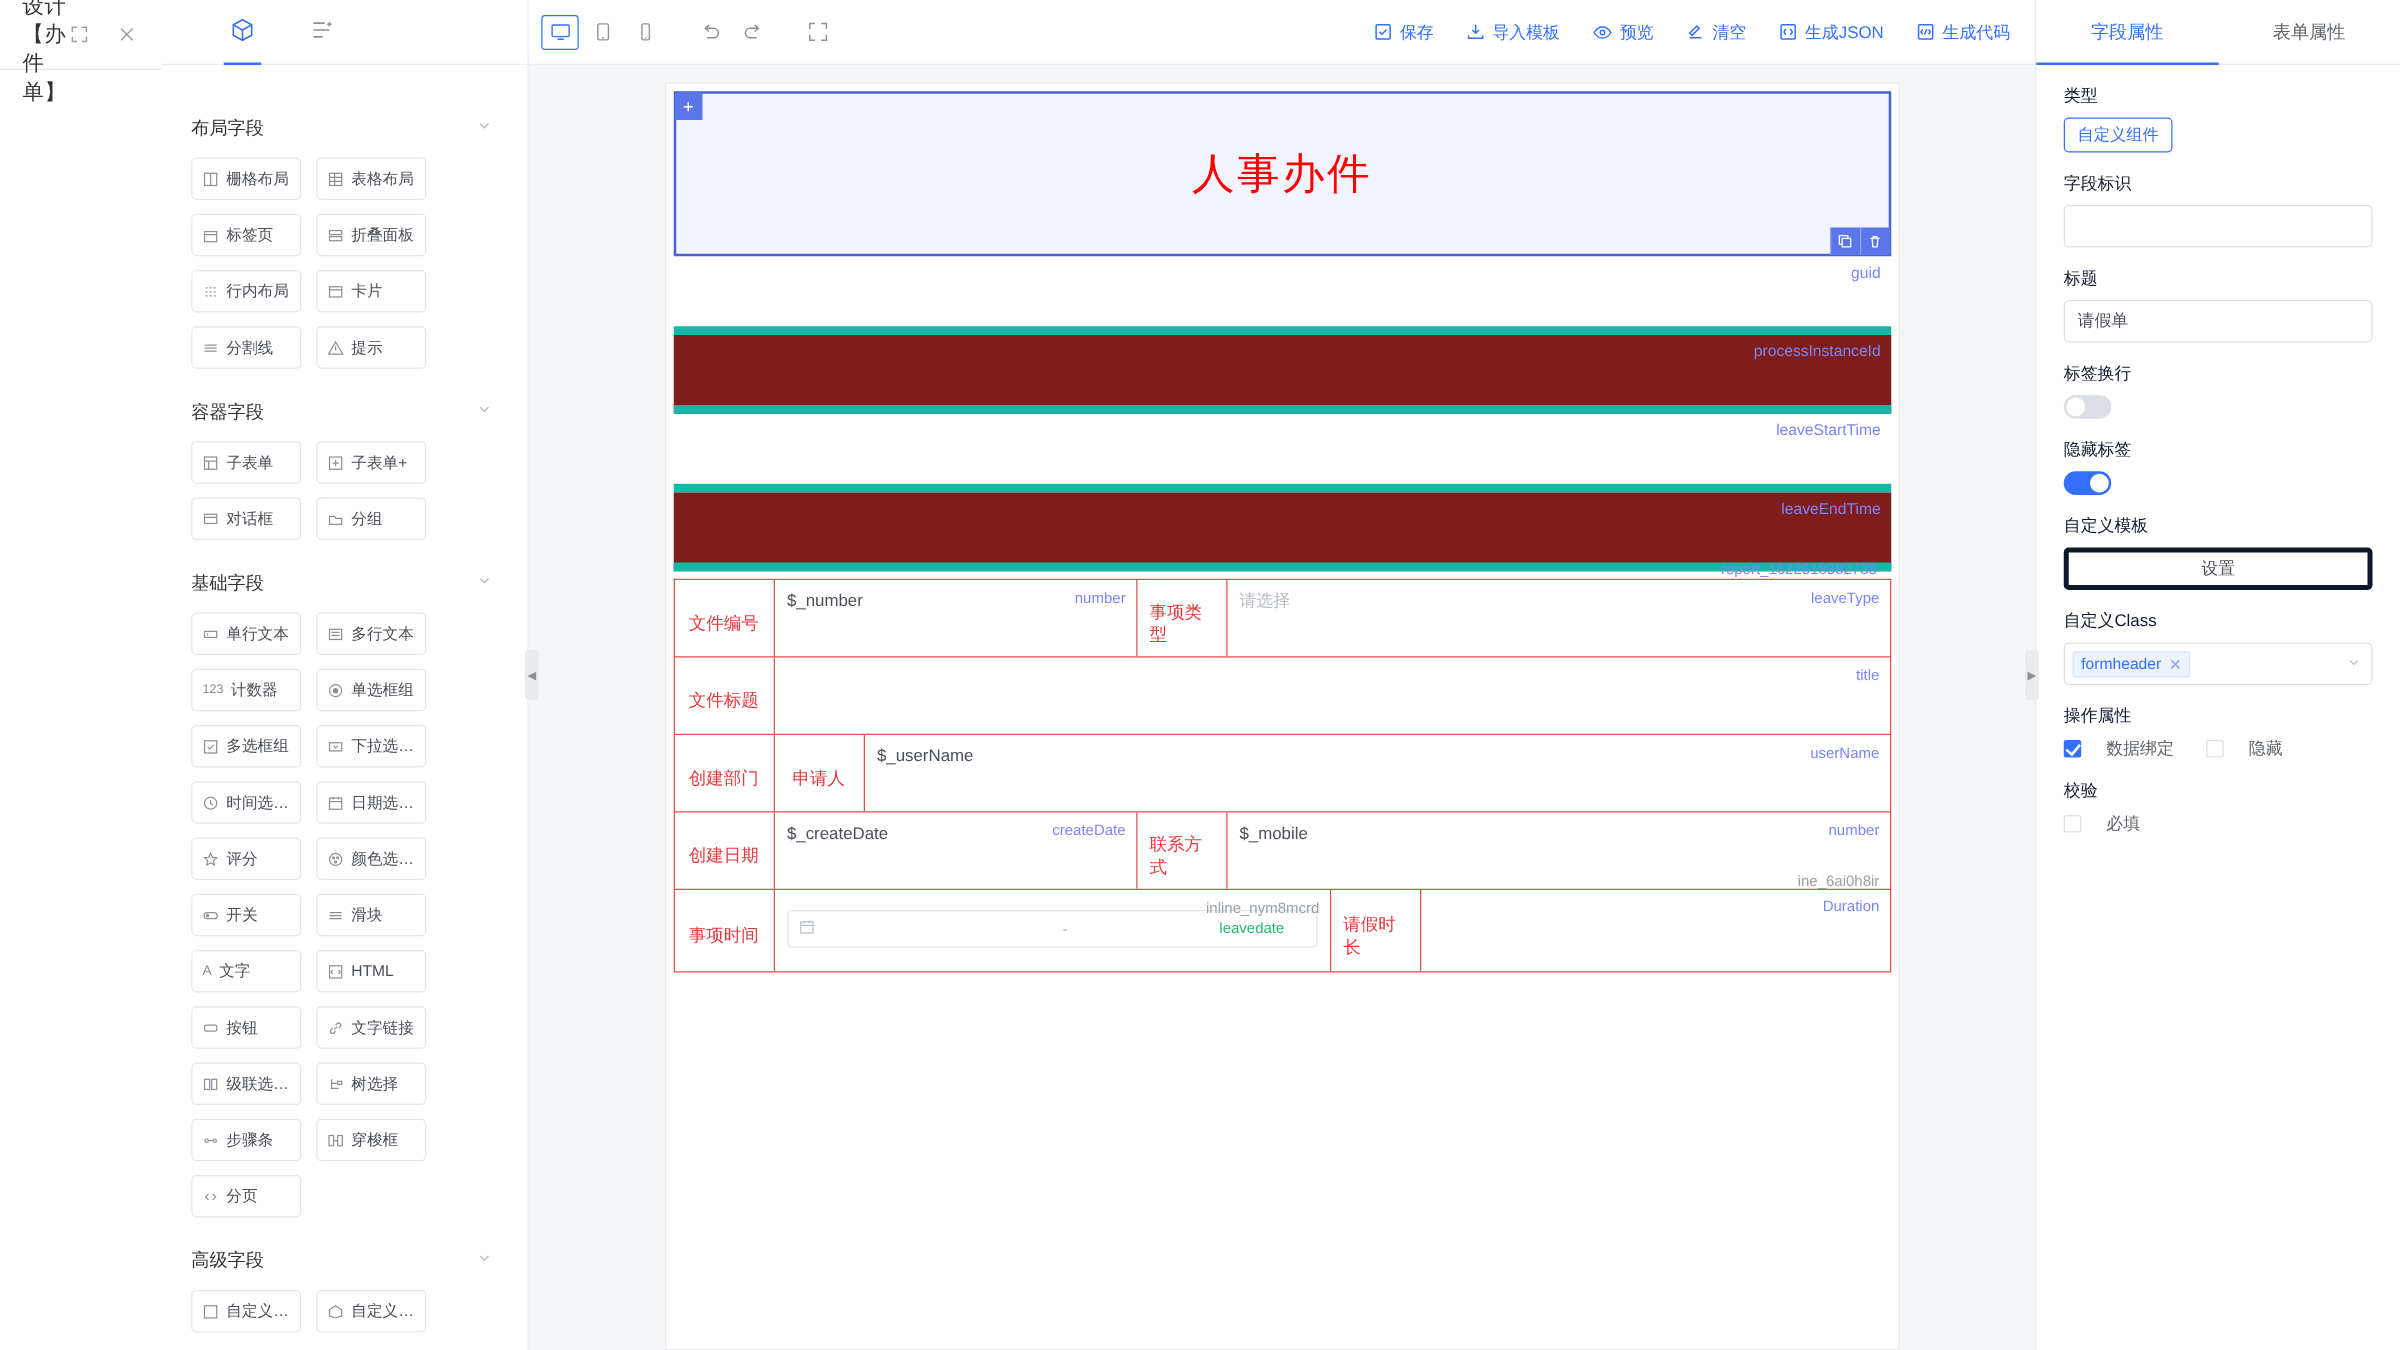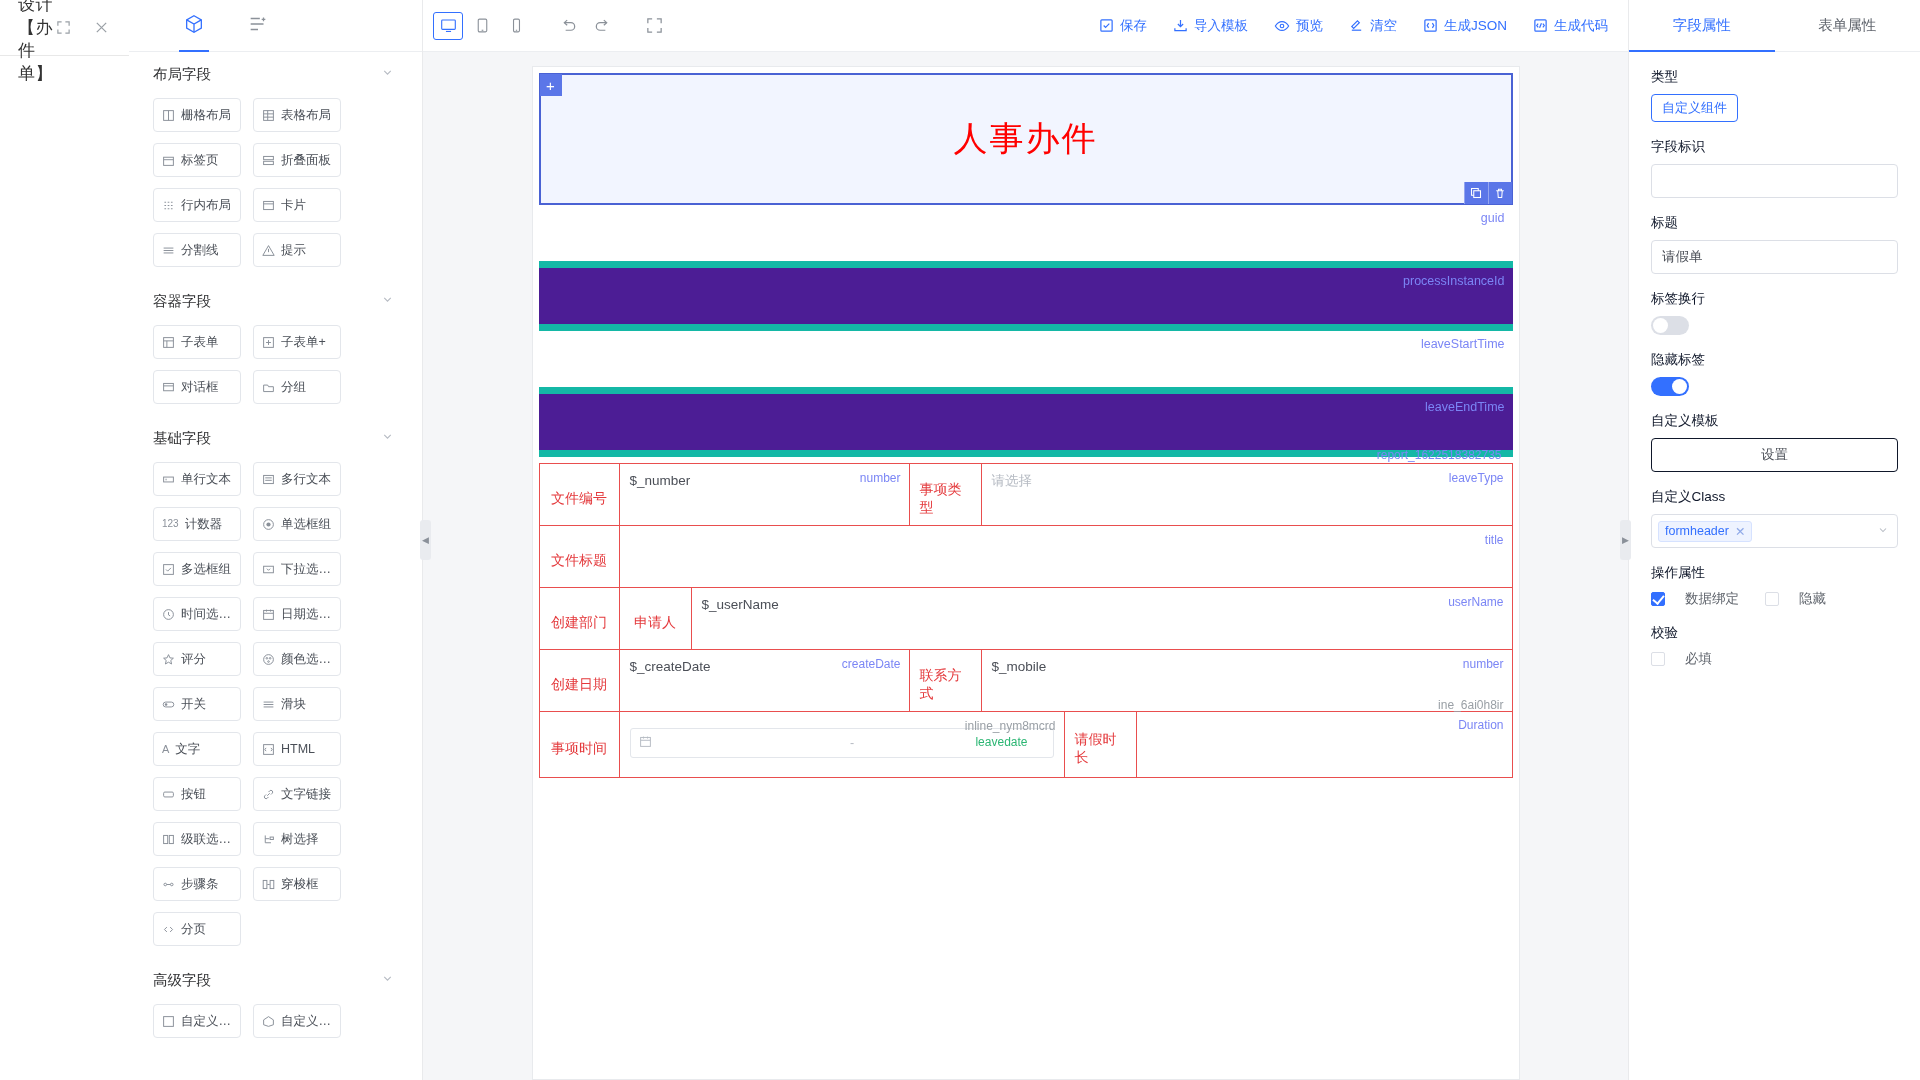--- a/index.html
+++ b/index.html
@@ -30,20 +30,21 @@
   
   .body { flex: 1 1 auto; display: flex; min-height: 0; background: #f5f6f8; }
 
   
   .left {
     width: 294px; flex: 0 0 294px;
     background: #ffffff;
     border-right: 1px solid #e9eaec;
     display: flex; flex-direction: column;
     position: relative;
+    gap: 28px;
   }
   .left-tabs {
     height: 52px; flex: 0 0 52px;
     display: flex; align-items: center;
     padding-left: 52px; gap: 38px;
     border-bottom: 1px solid #eceef1;
   }
   .ltab { width: 26px; height: 34px; display: flex; align-items: flex-start; justify-content: center; color: #8b9199; cursor: pointer; position: relative; padding-top: 4px;}
   .ltab.active { color: #3370ff; }
   .ltab.active::after {
@@ -143,21 +144,21 @@
   }
 
   
   .frow {
     margin: 0 6px;
     height: 63px; position: relative;
     border-bottom: 7px solid #14b8a6;
     display: flex; align-items: flex-start; justify-content: flex-end;
     padding: 6px 8px 0 0;
   }
-  .frow.alt { background: #4c1d95; }
+  .frow.alt { background: #7f1d1d; }
   .tag { font-size: 12.5px; color: #7b86f5; }
 
   
   .gtable { margin: 6px 6px 0 6px; border: 1px solid #e94e4e; border-bottom: none; }
   .grow { display: flex; border-bottom: 1px solid #e94e4e; }
   .gcell { position: relative; border-right: 1px solid #e94e4e; min-height: 61px; padding: 8px 10px 0 10px; }
   .gcell:last-child { border-right: none; }
   .gcell.lbl { display: flex; align-items: center; justify-content: center; color: #e4393c; font-size: 14px; }
   .gcell .ph { color: #4b4f57; font-size: 13.5px; }
   .gcell .ph.grey { color: #b6bbc3; }
@@ -199,21 +200,21 @@
     width: 38px; height: 19px; border-radius: 10px; background: #dcdfe6;
     position: relative; cursor: pointer;
   }
   .switch::after {
     content: ""; position: absolute; top: 2px; left: 2px;
     width: 15px; height: 15px; border-radius: 50%; background: #fff;
   }
   .switch.on { background: #3370ff; }
   .switch.on::after { left: 21px; }
   .btn-wide {
-    width: 100%; height: 34px; border: 1px solid #0f172a; border-radius: 4px;
+    width: 100%; height: 34px; border: 4px solid #0f172a; border-radius: 4px;
     display: flex; align-items: center; justify-content: center;
     font-size: 13.5px; color: #4b4f57; background: #fff; cursor: pointer;
   }
   .select {
     width: 100%; min-height: 34px; border: 1px solid #dcdfe6; border-radius: 4px;
     display: flex; align-items: center; padding: 0 26px 0 6px; position: relative; background: #fff;
   }
   .tagchip {
     display: inline-flex; align-items: center; gap: 6px;
     background: #eef3ff; border: 1px solid #d6e2ff; color: #3370ff;

